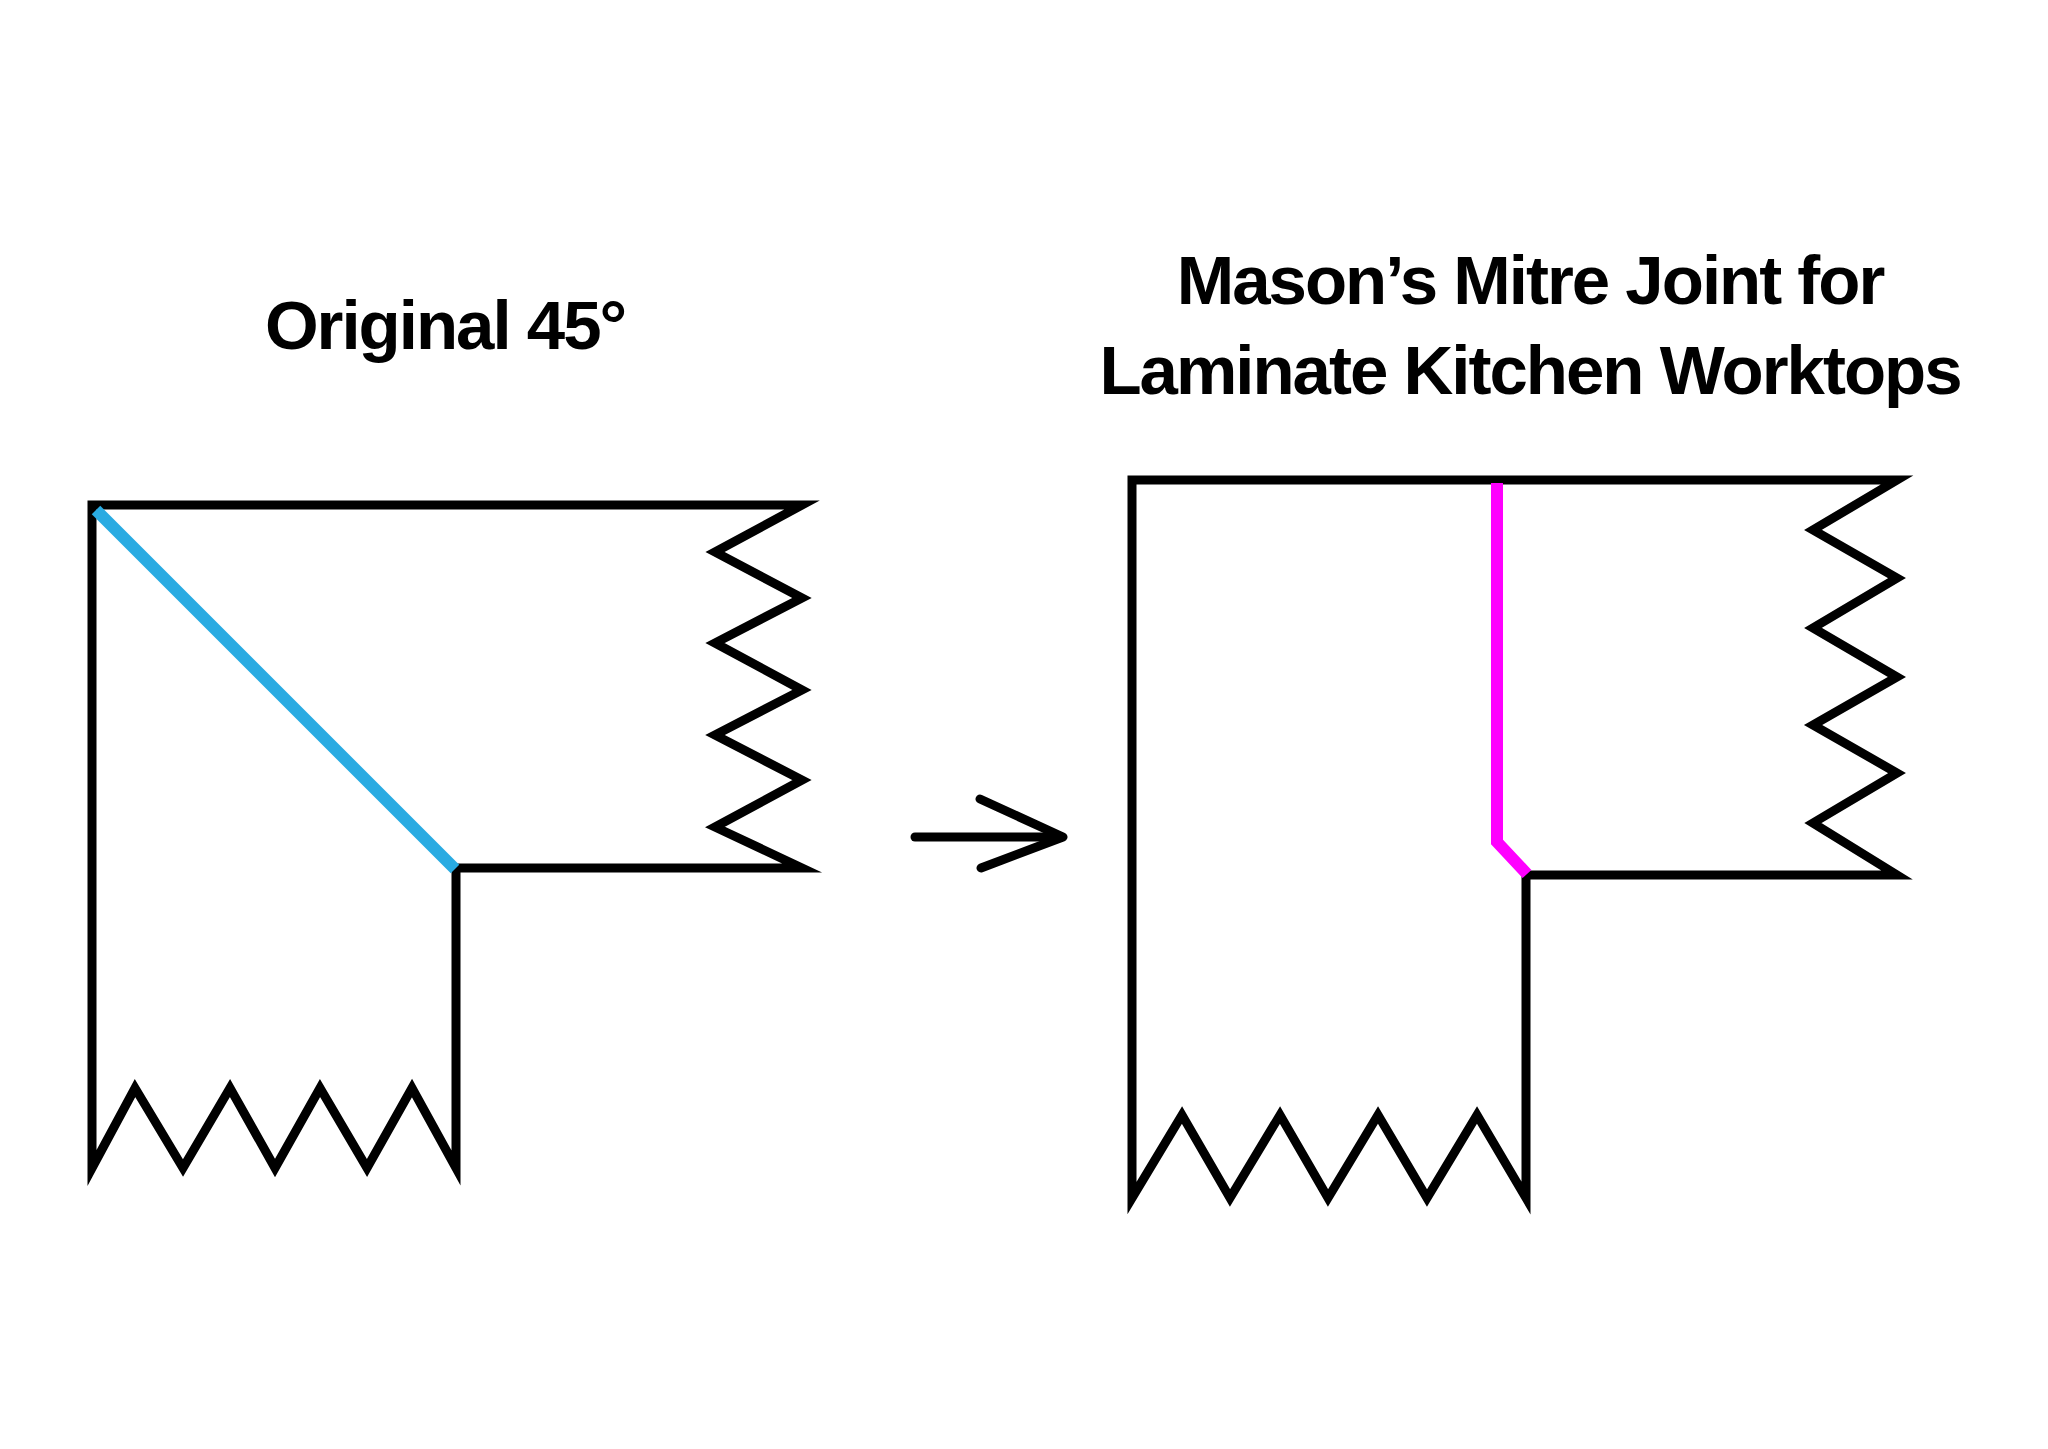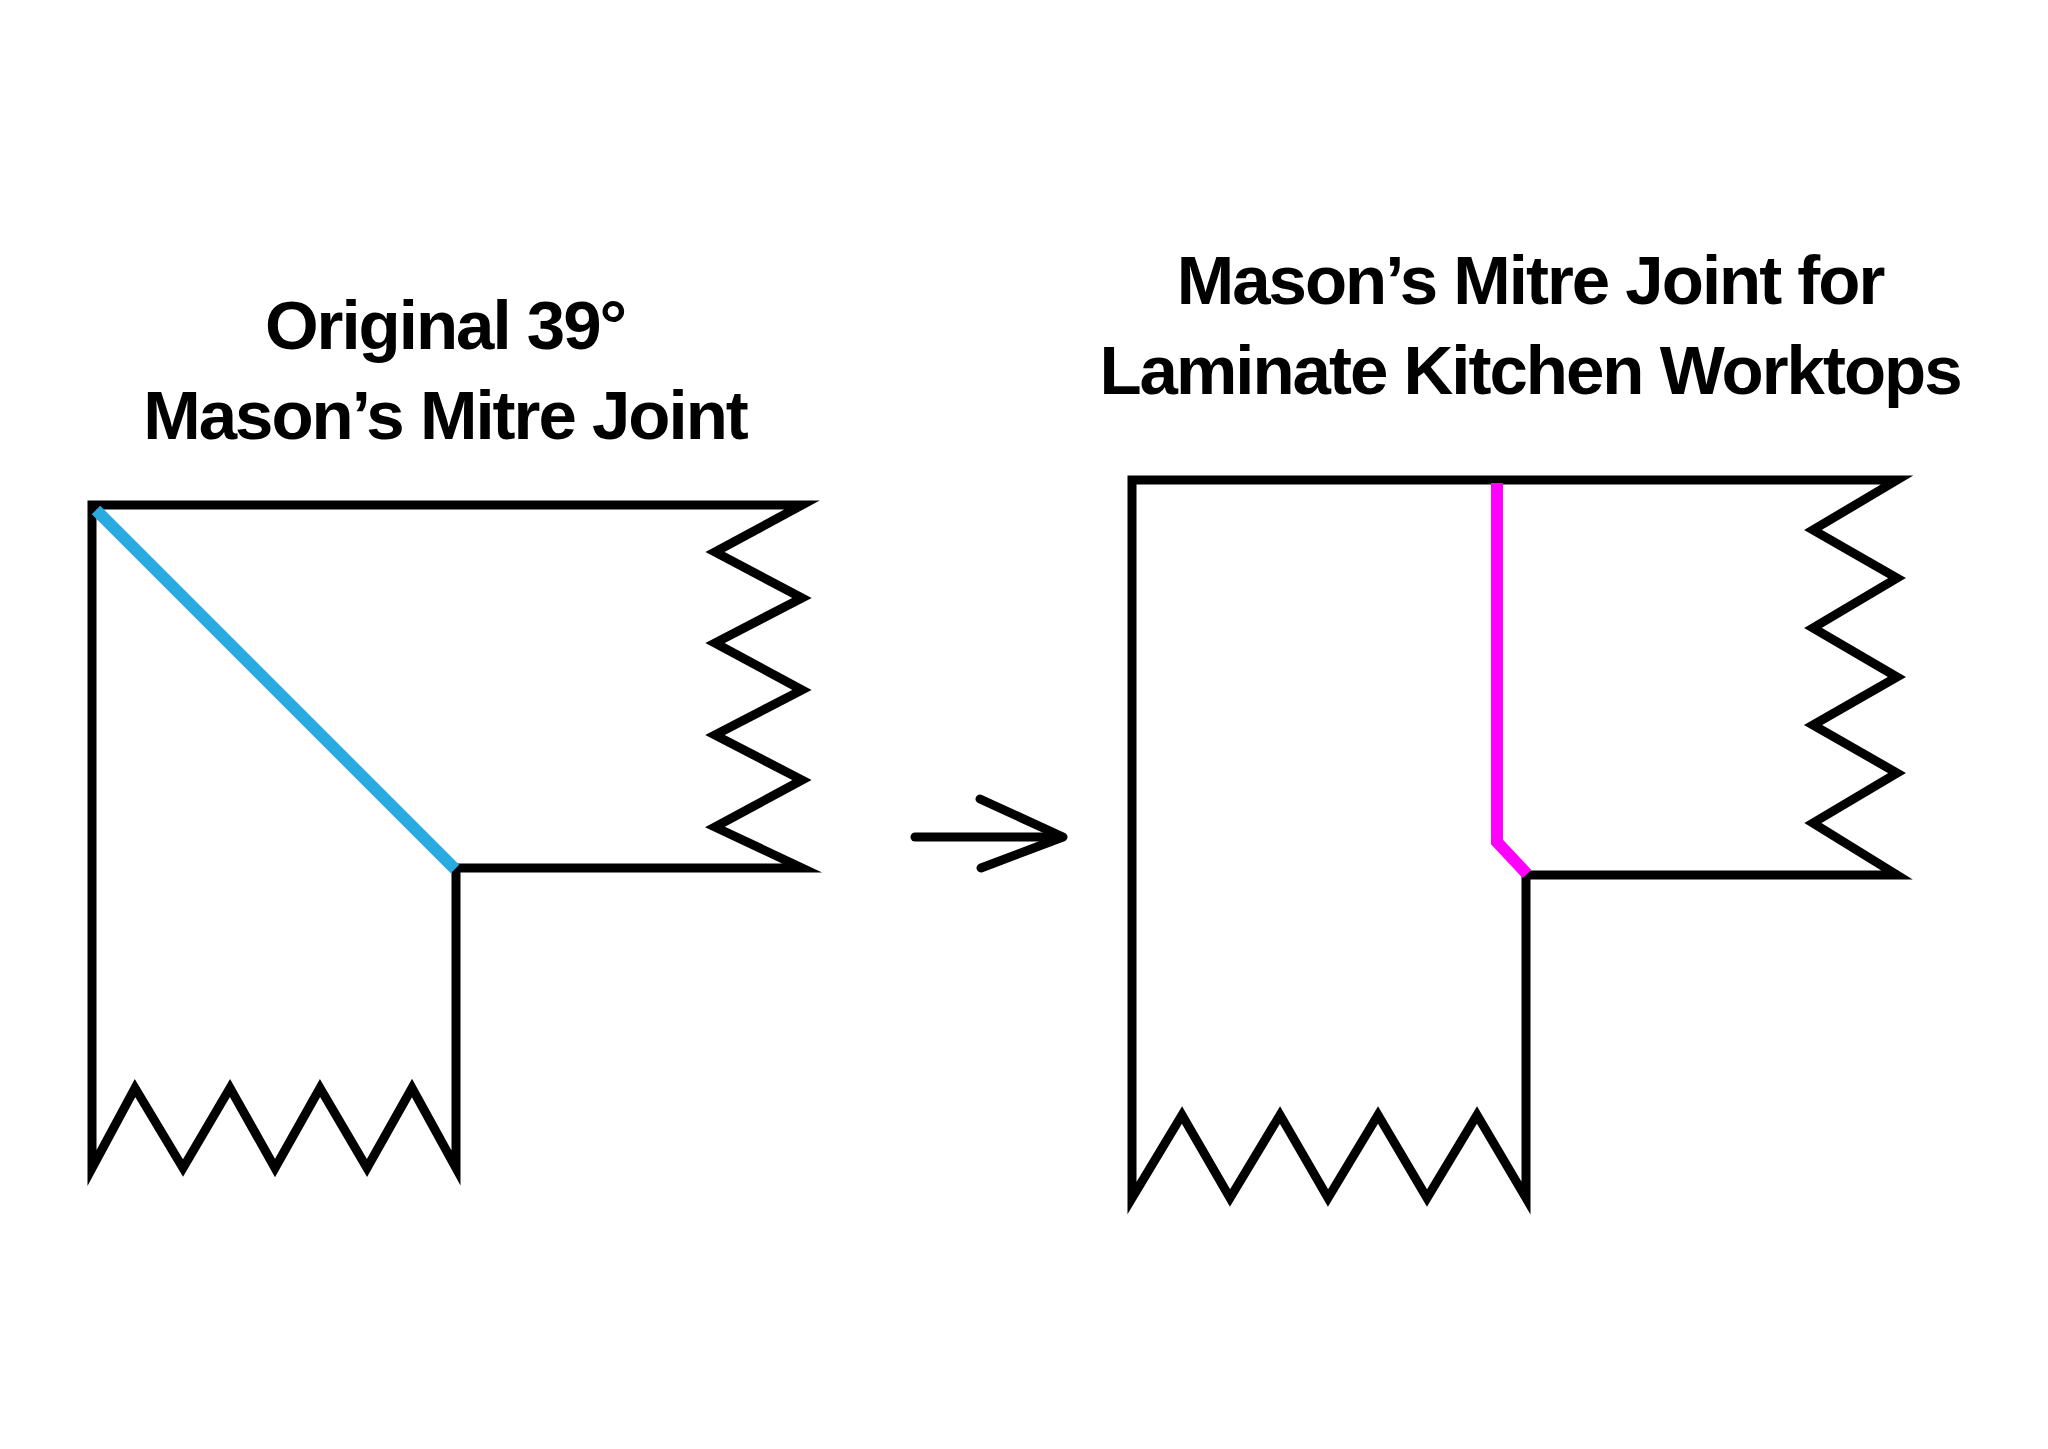--- a/index.html
+++ b/index.html
@@ -42,22 +42,21 @@
     top: 236px;
     width: 1100px;
   }
 </style>
 </head>
 <body>
 
 <div class="canvas">
 
   <div class="title left-title">
-    <div>Original 39°</div>
-    <div>Mason’s Mitre Joint</div>
+    <div>Original 45°</div>
   </div>
 
   <div class="title right-title">
     <div>Mason’s Mitre Joint for</div>
     <div>Laminate Kitchen Worktops</div>
   </div>
 
   <svg class="diagram-svg" viewBox="0 0 2048 1449" xmlns="http://www.w3.org/2000/svg">
 
     <path fill="none" stroke-width="9" stroke-miterlimit="6" d="M 92,505

